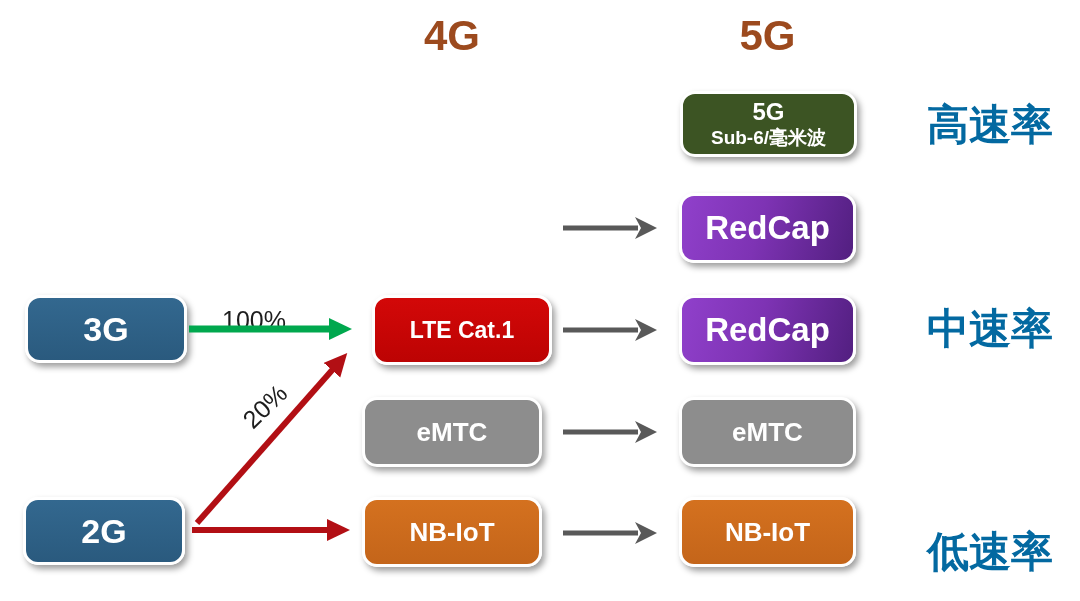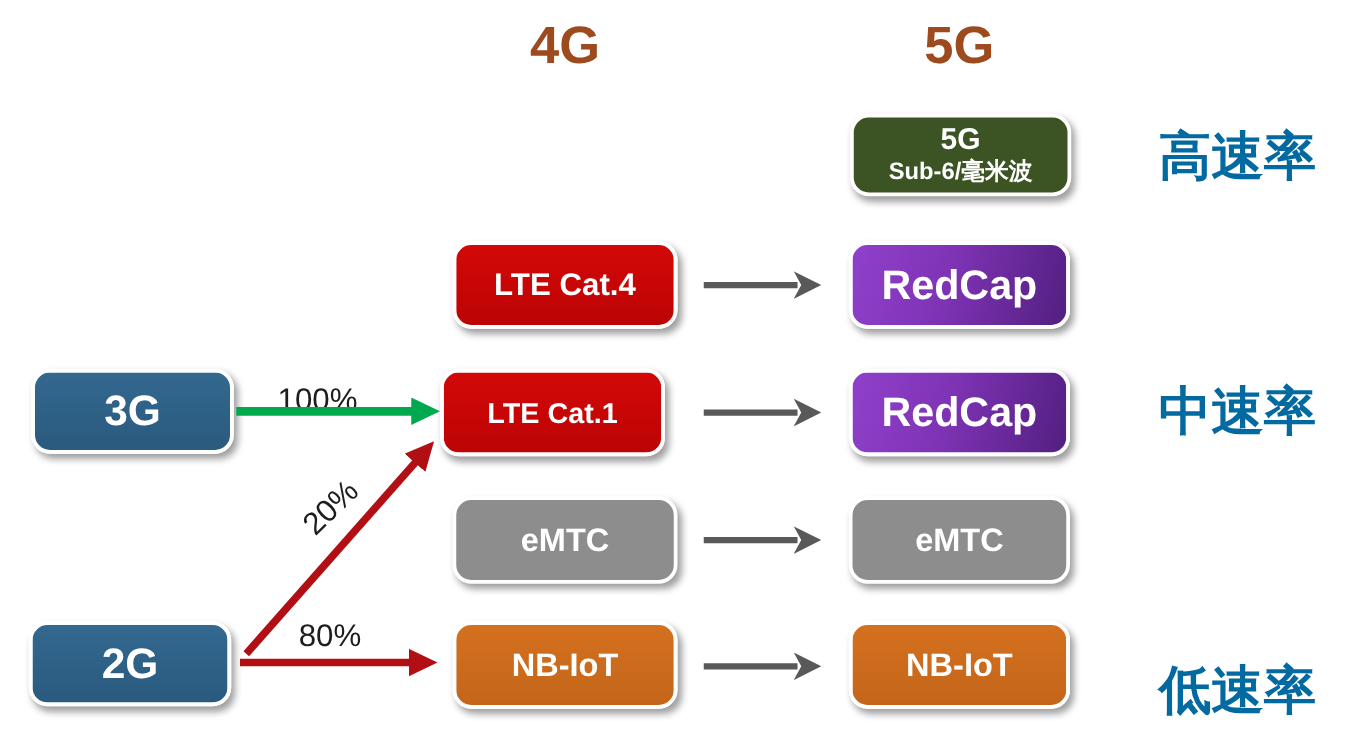--- a/index.html
+++ b/index.html
@@ -31,21 +31,21 @@
   }
   .pct{
     position:absolute;text-align:center;
     font-size:25px;color:#1d1d1d;font-weight:normal;
   }
   #arrow-layer{position:absolute;left:0;top:0;pointer-events:none;}
 
   .b-3g    {left:25px; top:295px;width:162px;height:68px;font-size:34px;}
   .b-2g    {left:23px; top:497px;width:162px;height:68px;font-size:34px;}
   .b-cat4  {left:362px;top:193px;width:180px;height:70px;font-size:25px;}
-  .b-cat1  {left:352px;top:295px;width:180px;height:70px;font-size:23px;line-height:27px;}
+  .b-cat1  {left:372px;top:295px;width:180px;height:70px;font-size:23px;line-height:27px;}
   .b-emtc4 {left:362px;top:397px;width:180px;height:70px;font-size:26px;}
   .b-nbiot4{left:362px;top:497px;width:180px;height:70px;font-size:26px;}
   .b-5gtop {left:680px;top:91px; width:177px;height:66px;font-size:24px;line-height:28px;}
   .b-5gtop .sub{font-size:19px;line-height:24px;}
   .b-redcap1{left:679px;top:193px;width:177px;height:70px;font-size:33px;}
   .b-redcap2{left:679px;top:295px;width:177px;height:70px;font-size:33px;}
   .b-emtc5 {left:679px;top:397px;width:177px;height:70px;font-size:26px;}
   .b-nbiot5{left:679px;top:497px;width:177px;height:70px;font-size:26px;}
 
   .p-100{left:204px;top:306px;width:100px;}
@@ -64,23 +64,20 @@
   <div class="tier" style="top:305px;">中速率</div>
   <div class="tier" style="top:528px;">低速率</div>
 
   <div class="box c-blue b-3g">
     <span>3G</span>
   </div>
   <div class="box c-blue b-2g">
     <span>2G</span>
   </div>
 
-  <div class="box c-red b-cat4">
-    <span>LTE Cat.4</span>
-  </div>
   <div class="box c-red b-cat1">
     <span>LTE Cat.1</span>
   </div>
   <div class="box c-gray b-emtc4">
     <span>eMTC</span>
   </div>
   <div class="box c-orange b-nbiot4">
     <span>NB-IoT</span>
   </div>
 
@@ -96,21 +93,20 @@
   </div>
   <div class="box c-gray b-emtc5">
     <span>eMTC</span>
   </div>
   <div class="box c-orange b-nbiot5">
     <span>NB-IoT</span>
   </div>
 
   <div class="pct p-100">100%</div>
   <div class="pct p-20">20%</div>
-  <div class="pct p-80">80%</div>
 
   <svg id="arrow-layer" width="1080" height="601" viewBox="0 0 1080 601">
     <defs>
       <marker id="m-gray" markerUnits="userSpaceOnUse" markerWidth="26" markerHeight="26" refX="3" refY="11" orient="auto">
         <path d="M0,0 L22,11 L0,22 L6,11 Z" fill="#595959"></path>
       </marker>
       <marker id="m-green" markerUnits="userSpaceOnUse" markerWidth="26" markerHeight="24" refX="3" refY="11" orient="auto">
         <path d="M0,0 L23,11 L0,22 Z" fill="#00a84e"></path>
       </marker>
       <marker id="m-red" markerUnits="userSpaceOnUse" markerWidth="26" markerHeight="24" refX="3" refY="11" orient="auto">

